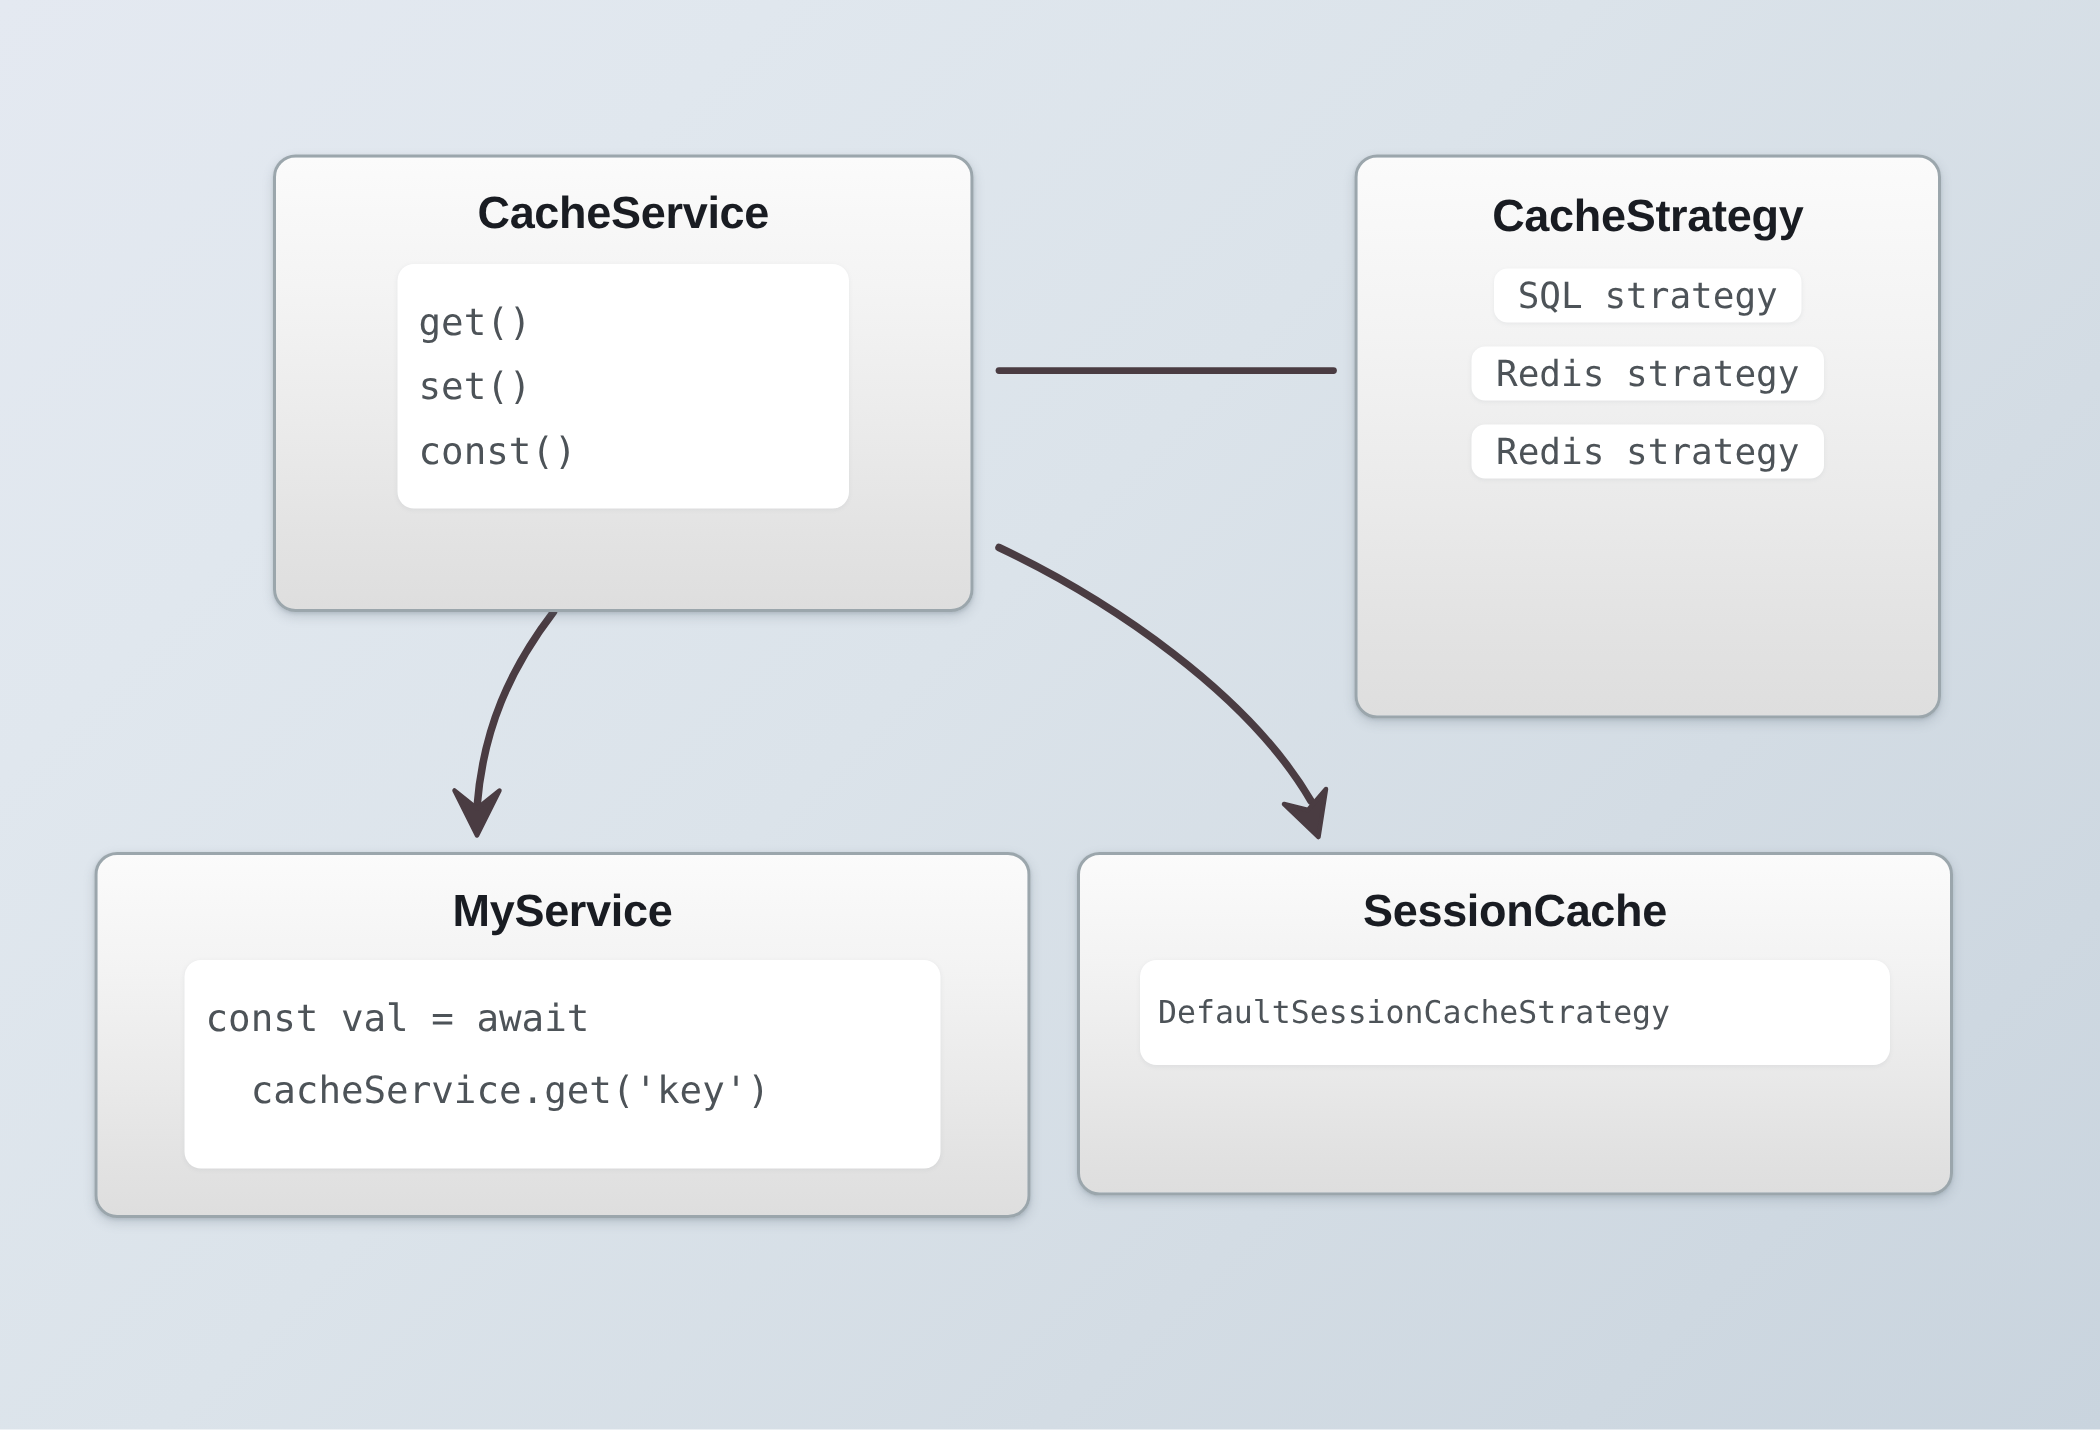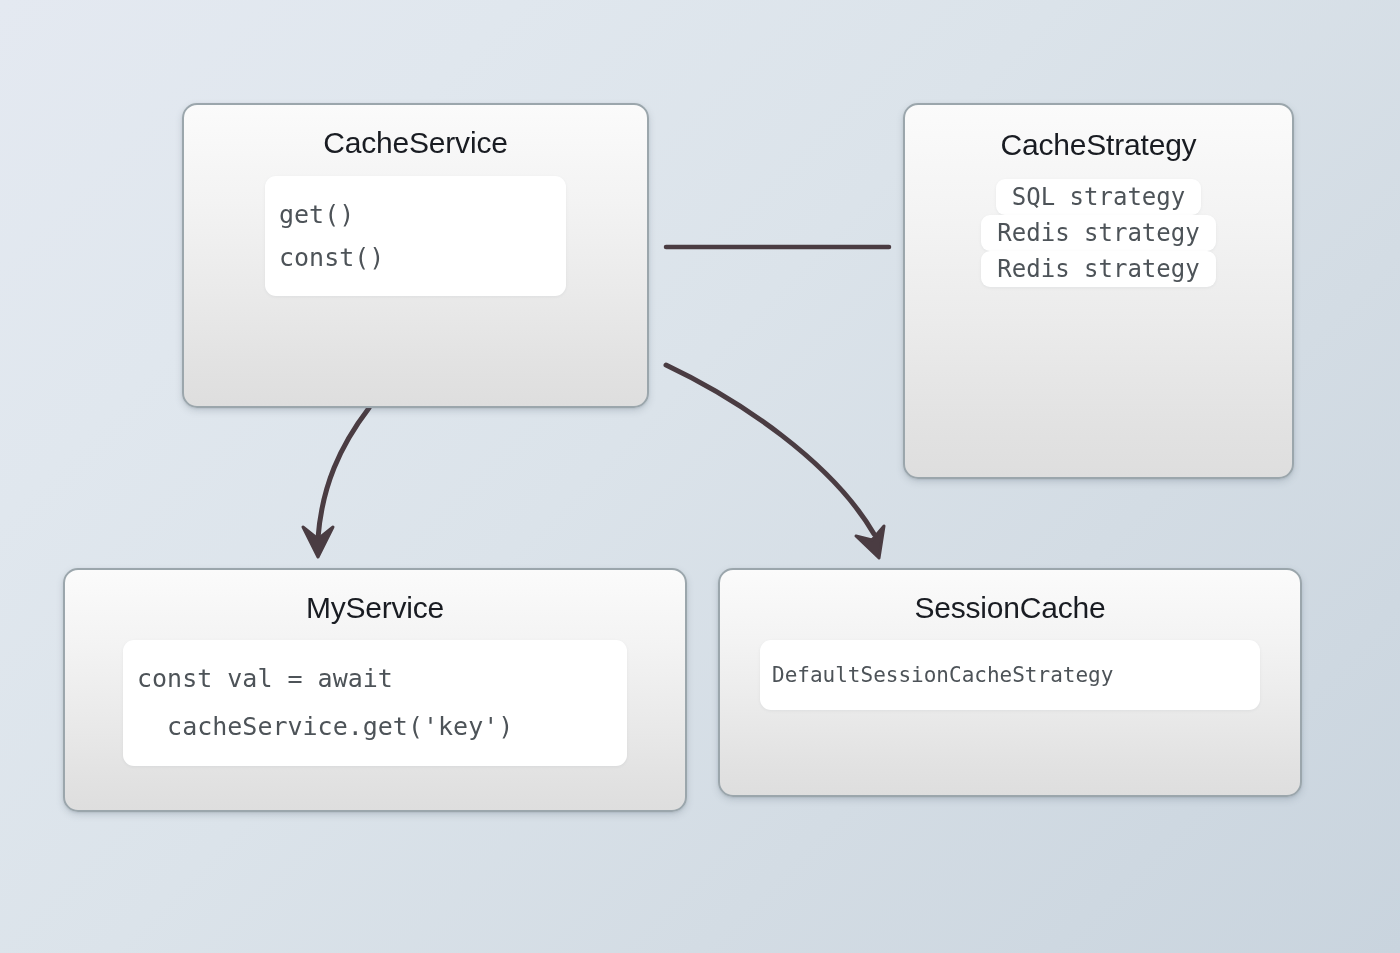--- a/index.html
+++ b/index.html
@@ -40,21 +40,21 @@
     border-radius: 15px;
     background: linear-gradient(180deg, #fbfbfb 0%, #f3f3f3 32%, #eaeaea 62%, #e2e2e2 86%, #dedede 100%);
     box-shadow: 0 3px 7px rgba(90, 105, 120, 0.22), 0 1px 2px rgba(90, 105, 120, 0.16);
     display: flex;
     flex-direction: column;
     align-items: center;
   }
 
   .card-title {
     font-size: 30px;
-    font-weight: normal;
+    font-weight: bold;
     color: #191c22;
     letter-spacing: -0.2px;
     text-align: center;
     white-space: nowrap;
   }
 
   
   .code-panel {
     background: #ffffff;
     border-radius: 11px;
@@ -95,20 +95,21 @@
     height: 376px;
   }
   #card-cache-strategy .card-title {
     margin-top: 23px;
   }
   .pill-stack {
     margin-top: 17px;
     display: flex;
     flex-direction: column;
     align-items: center;
+    gap: 16px;
   }
   .pill {
     background: #ffffff;
     border-radius: 9px;
     padding: 4px 16px;
     font-family: "DejaVu Sans Mono", monospace;
     font-size: 24px;
     color: #4d5358;
     white-space: pre;
     box-shadow: 0 1px 3px rgba(120, 130, 140, 0.10);
@@ -120,21 +121,21 @@
     top: 568px;
     width: 624px;
     height: 244px;
   }
   #card-my-service .card-title {
     margin-top: 21px;
   }
   #card-my-service .code-panel {
     margin-top: 15px;
     width: 504px;
-    padding: 15px 0 15px 14px;
+    padding: 15px 0 28px 14px;
     font-size: 25px;
     line-height: 48px;
   }
 
   
   #card-session-cache {
     left: 718px;
     top: 568px;
     width: 584px;
     height: 229px;
@@ -167,20 +168,21 @@
     <g>
       <path d="M 666 365 C 740 400, 832 462, 874 534" fill="none" stroke="#4a3c42" stroke-width="5" stroke-linecap="round"></path>
       <path d="M 856 536 L 879 558 L 884 526 L 872 540 Z" fill="#4a3c42" stroke="#4a3c42" stroke-width="3" stroke-linejoin="round"></path>
     </g>
   </svg>
 
   <div class="card" id="card-cache-service">
     <div class="card-title">CacheService</div>
     <div class="code-panel">
       <div class="code-line">get()</div>
+      <div class="code-line">set()</div>
       <div class="code-line">const()</div>
     </div>
   </div>
 
   <div class="card" id="card-cache-strategy">
     <div class="card-title">CacheStrategy</div>
     <div class="pill-stack">
       <div class="pill">SQL strategy</div>
       <div class="pill">Redis strategy</div>
       <div class="pill">Redis strategy</div>

